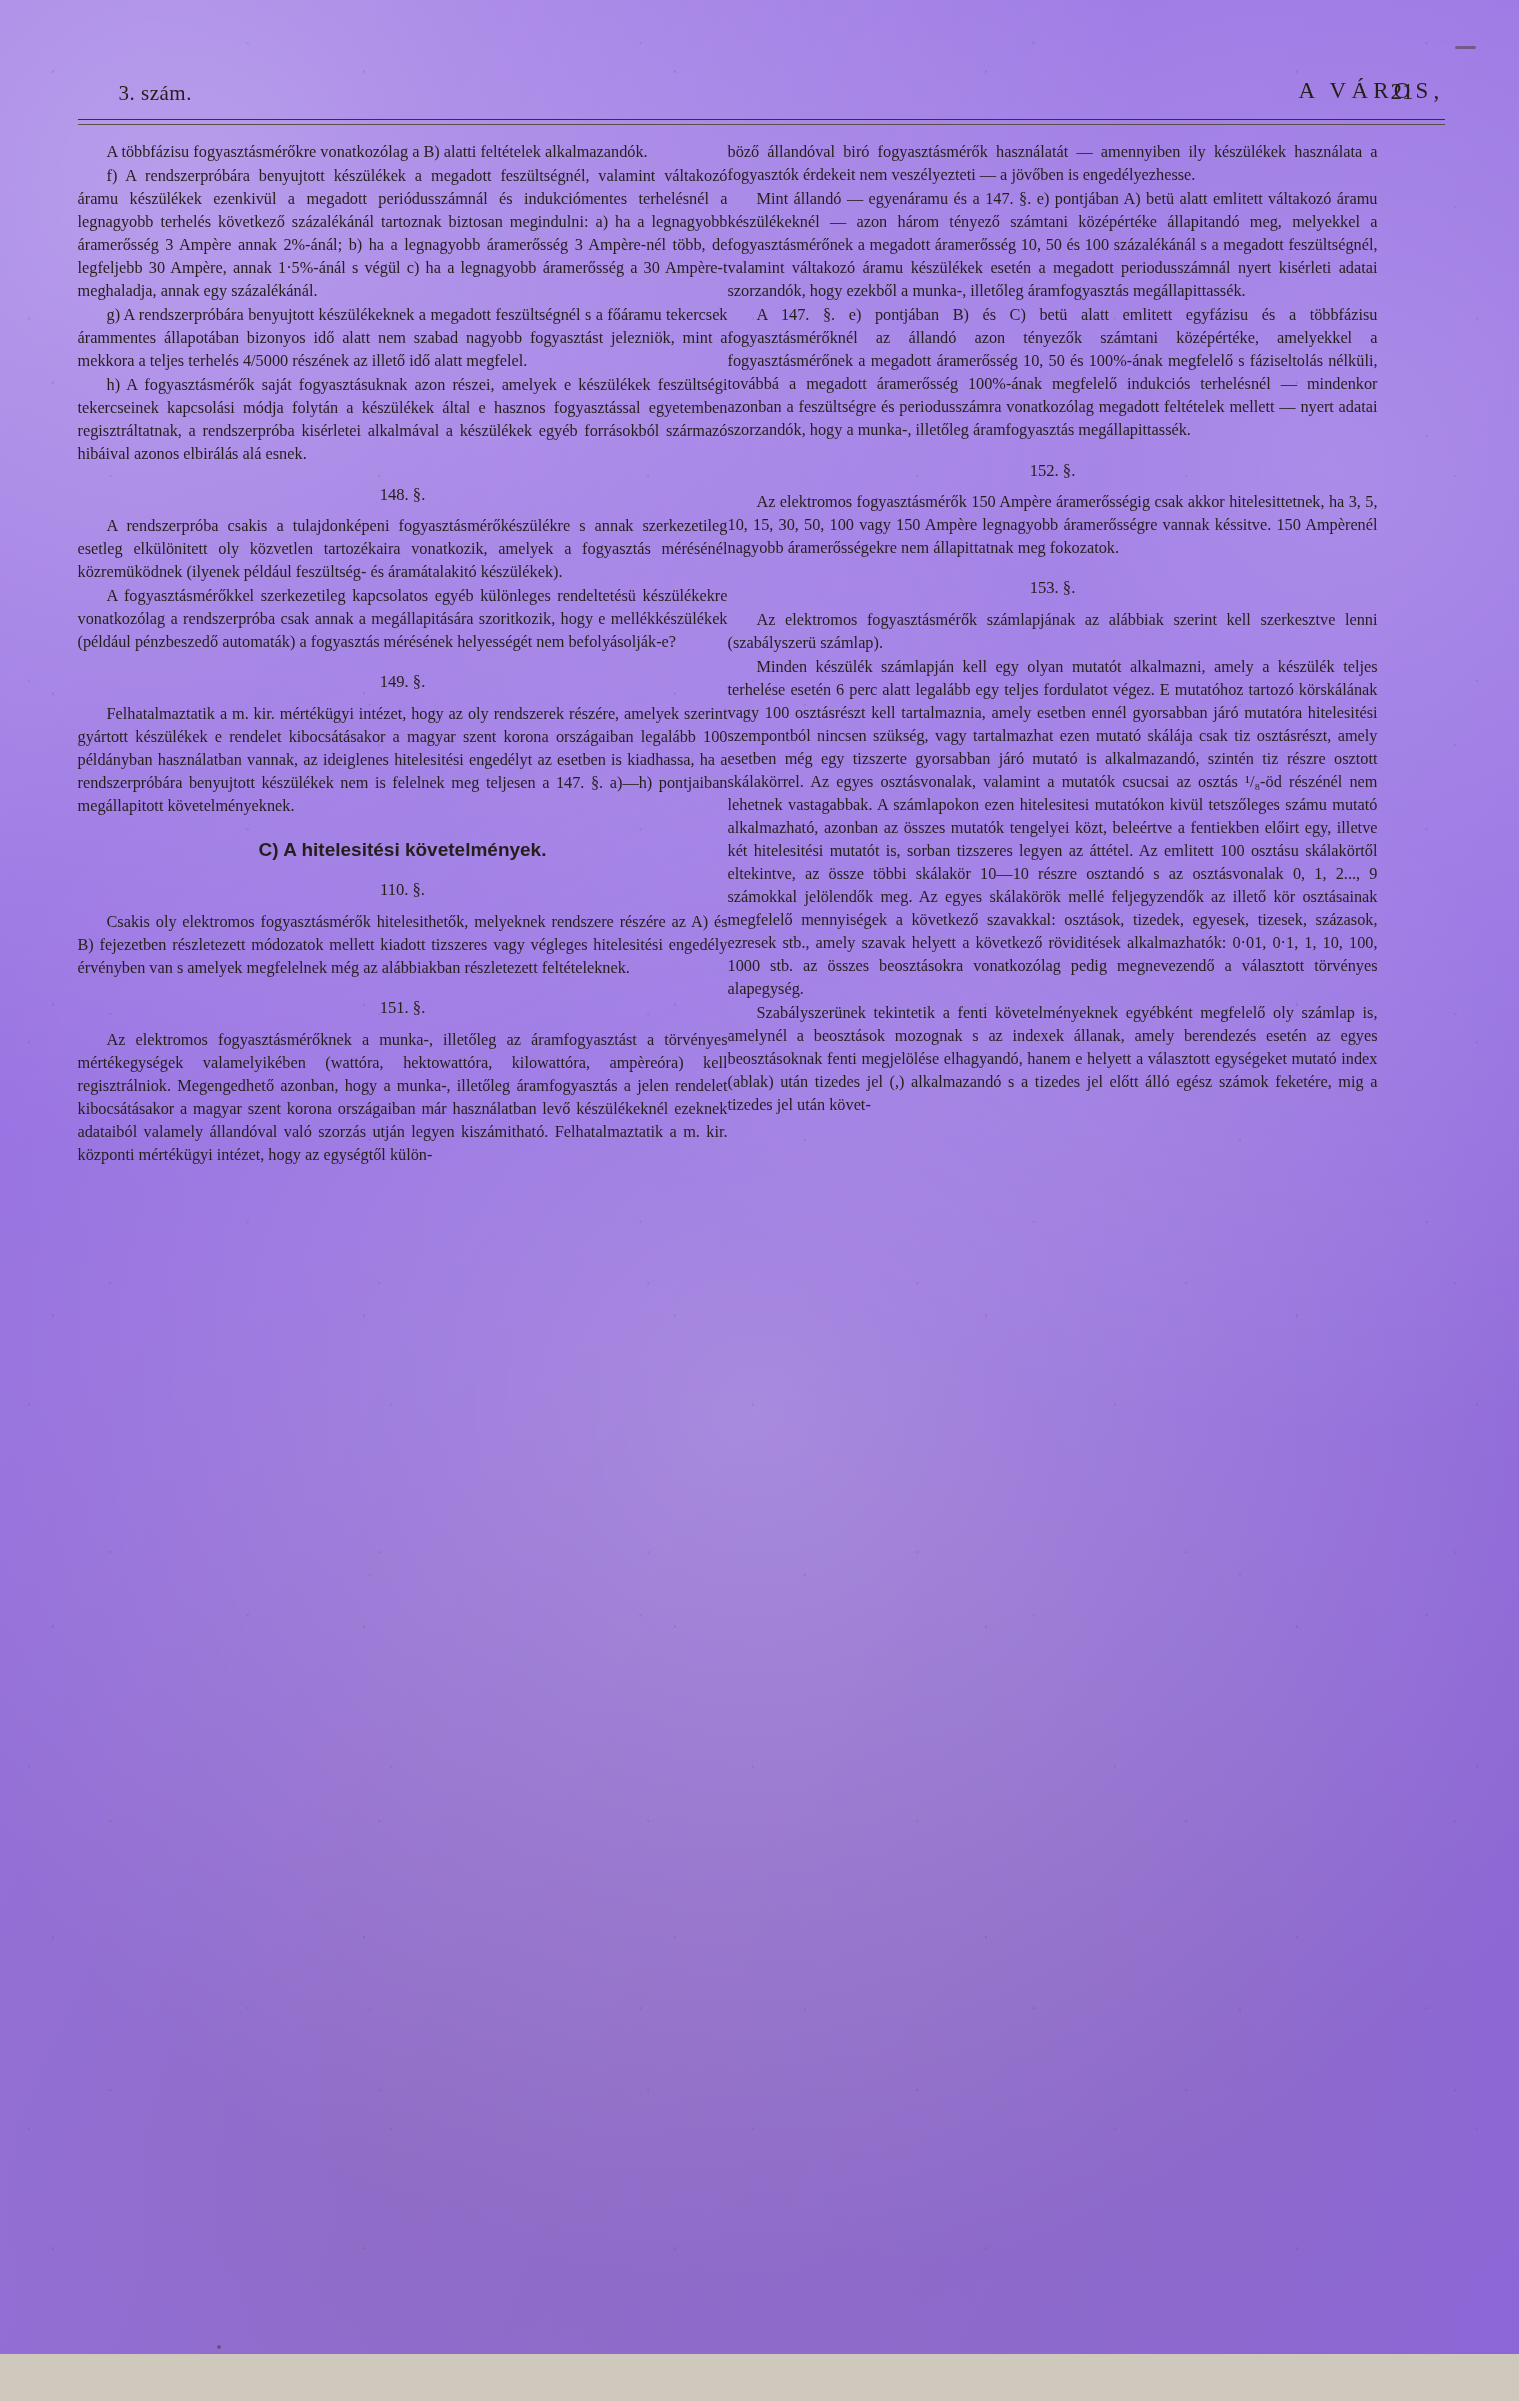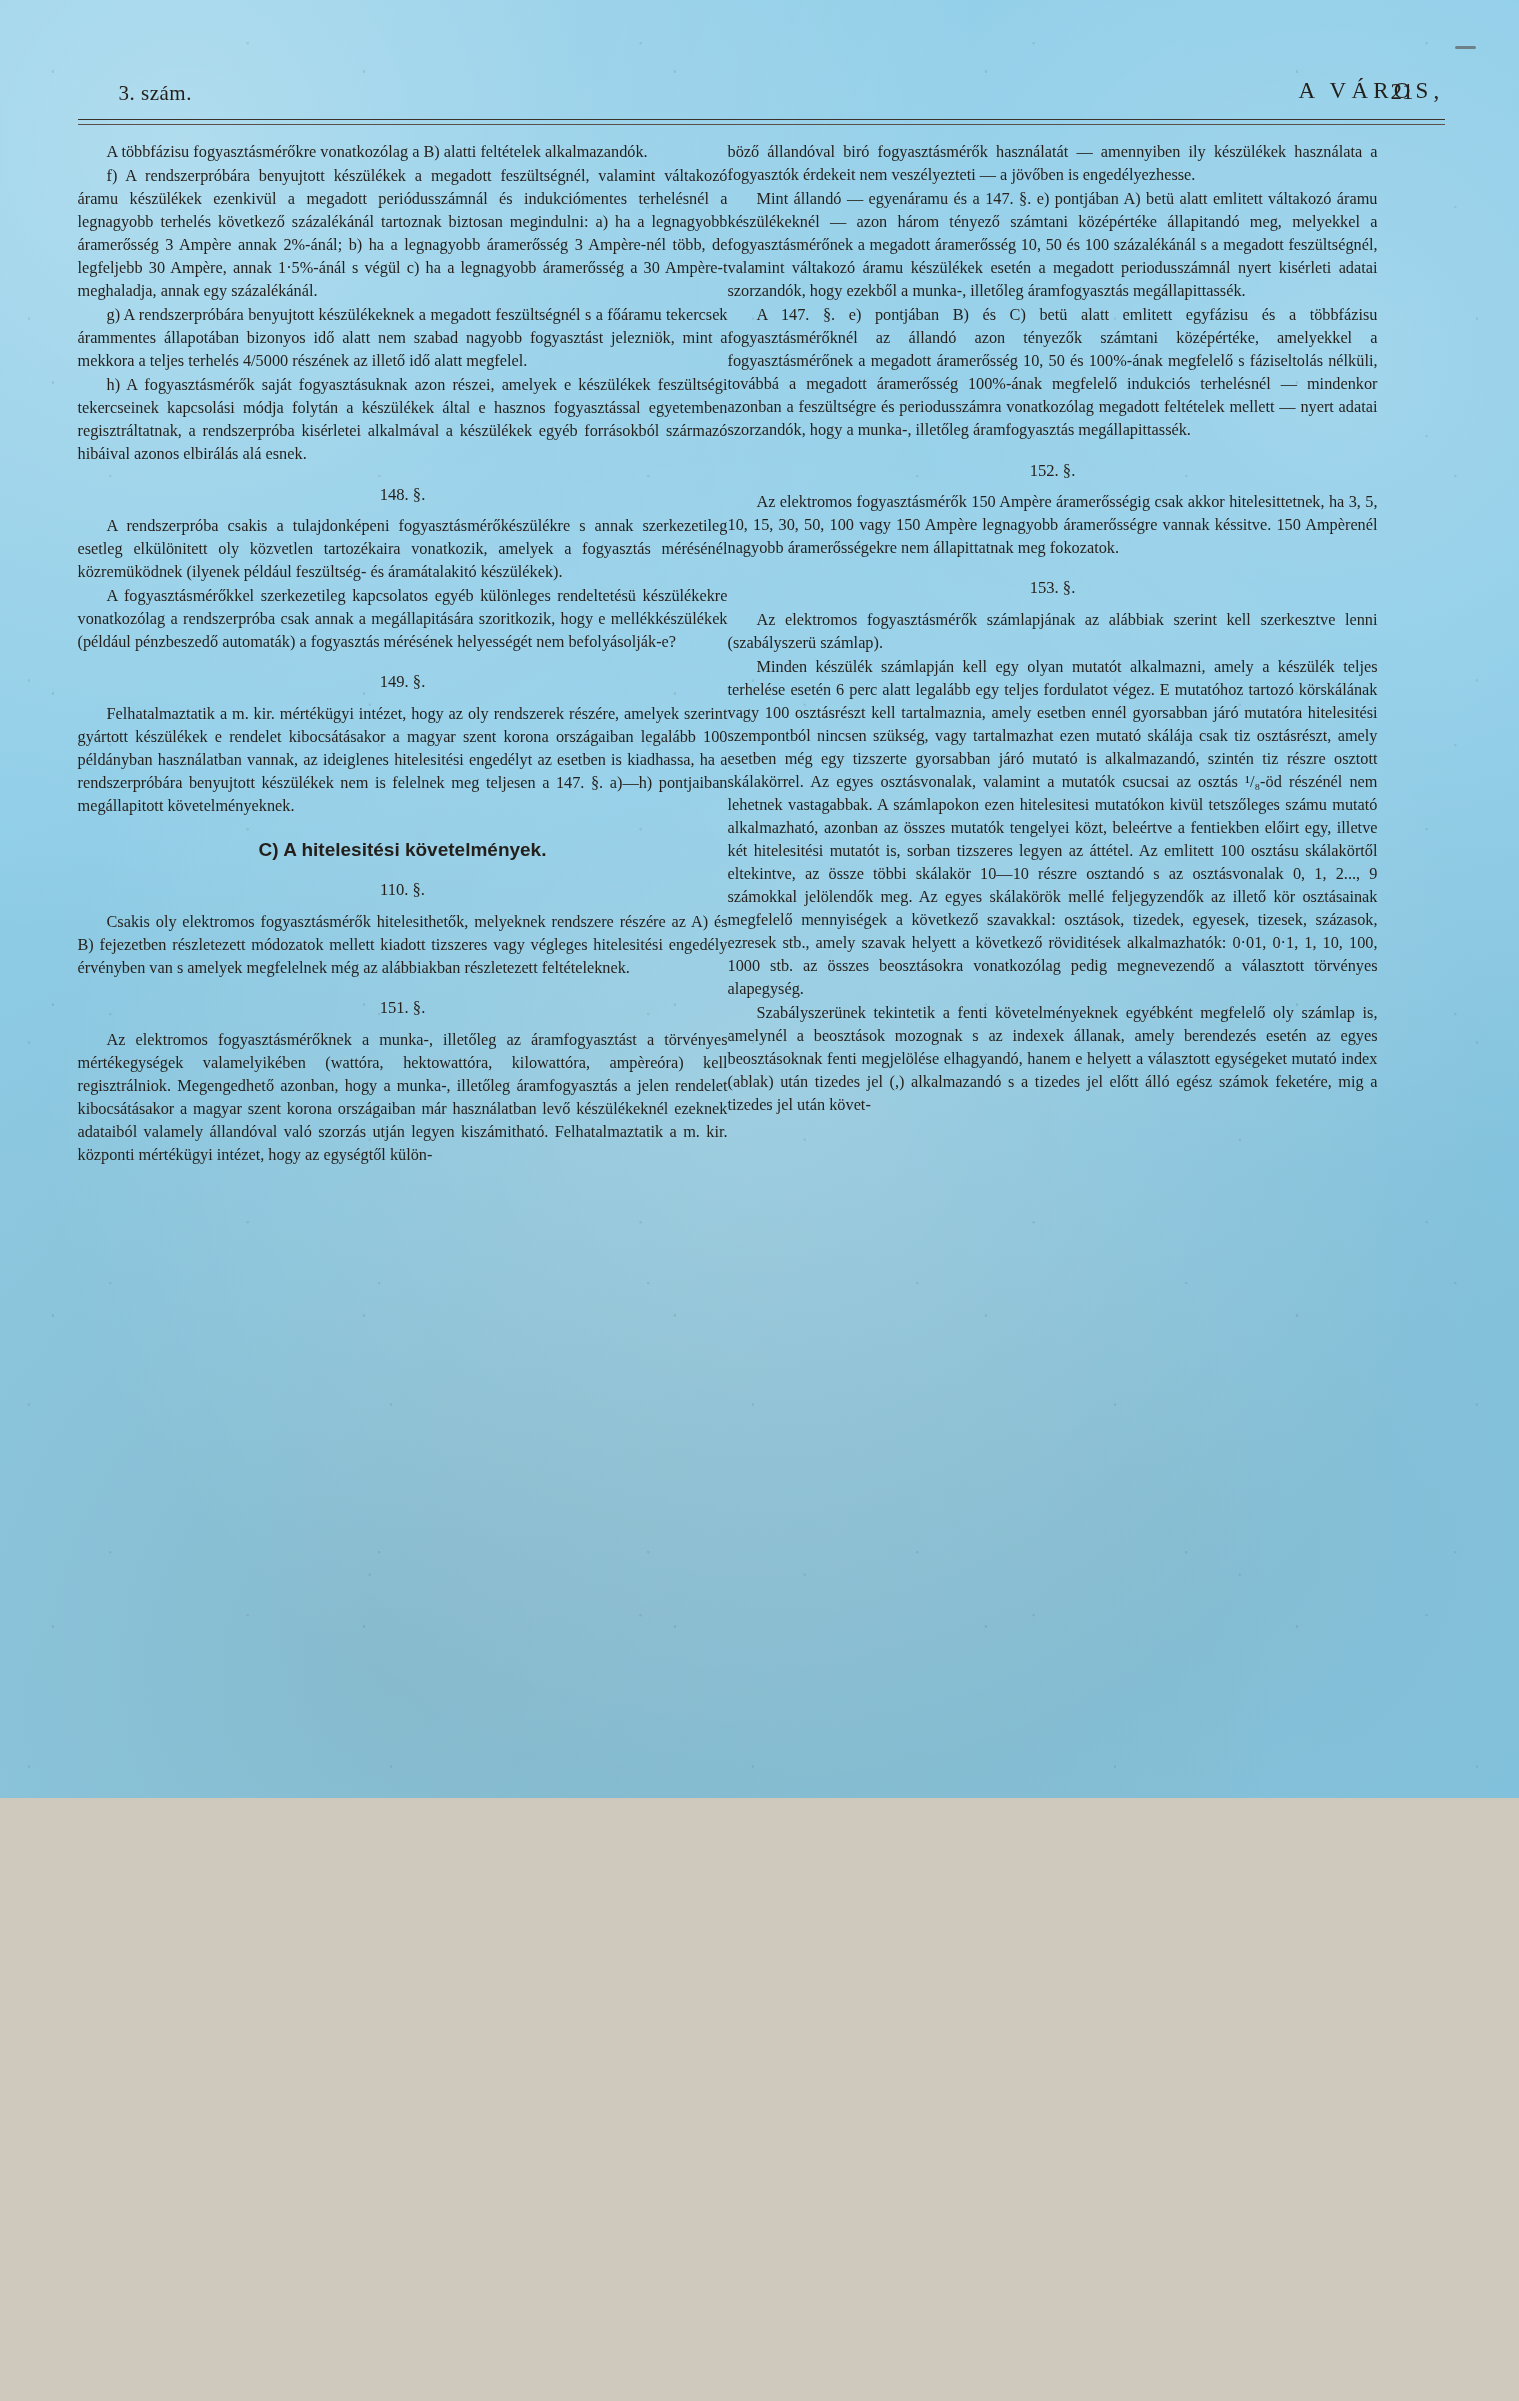--- a/index.html
+++ b/index.html
@@ -3,22 +3,22 @@
 <meta charset="utf-8">
 <style>
   html, body {
     margin: 0;
     padding: 0;
     background: #cfc9bd;
   }
   .page {
     position: relative;
     width: 1520px;
-    height: 1798px;
-    background: #7dd3fc;
+    height: 2354px;
+    background: #8b5cf6;
     overflow: hidden;
     font-family: "Liberation Serif", serif;
     color: #241f1a;
   }
   
   .page::before {
     content: "";
     position: absolute;
     inset: 0;
     background:

